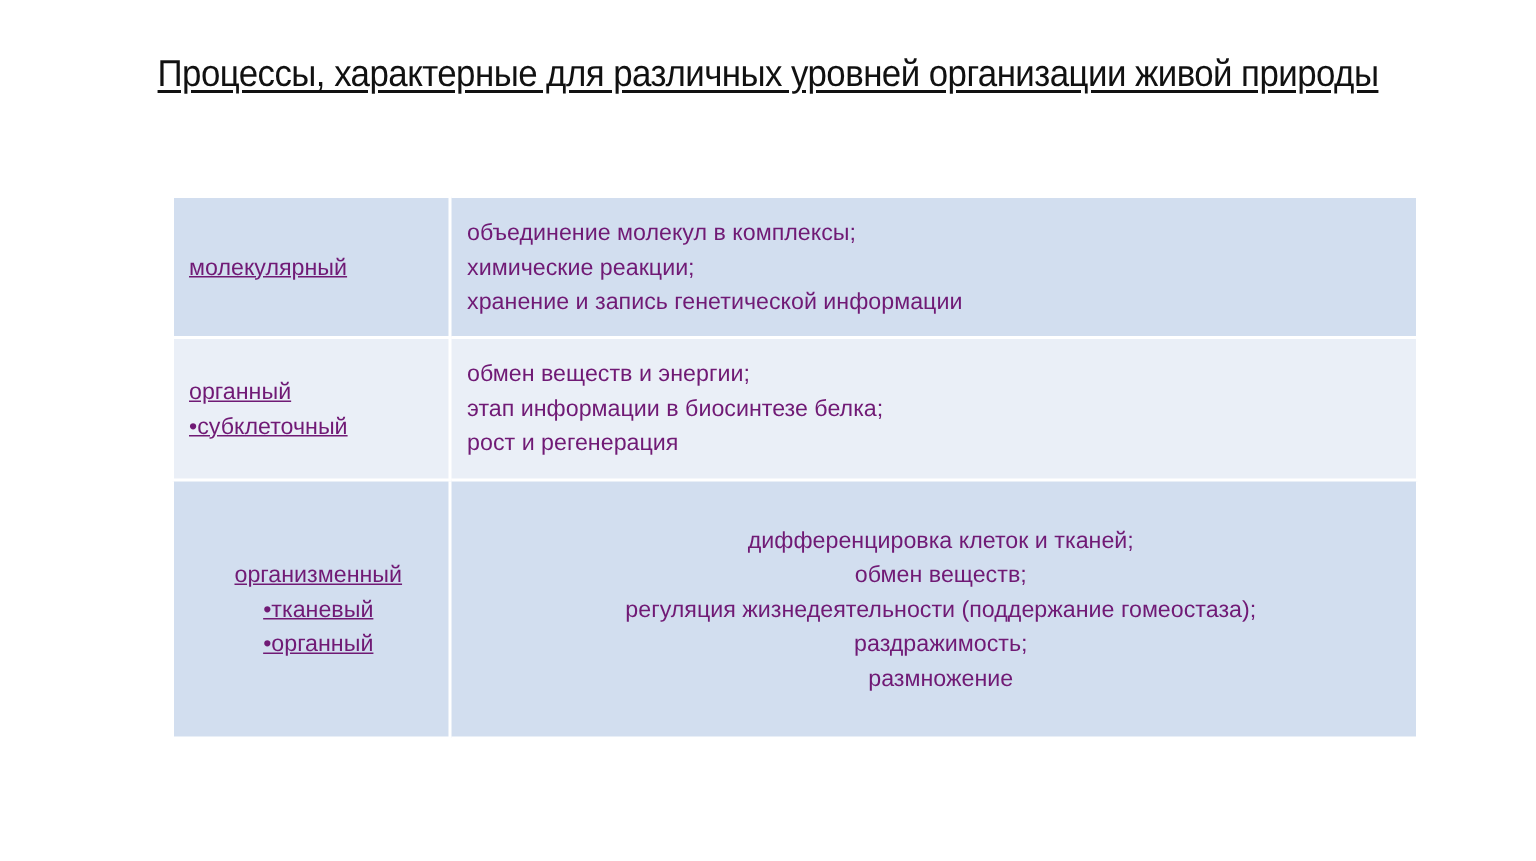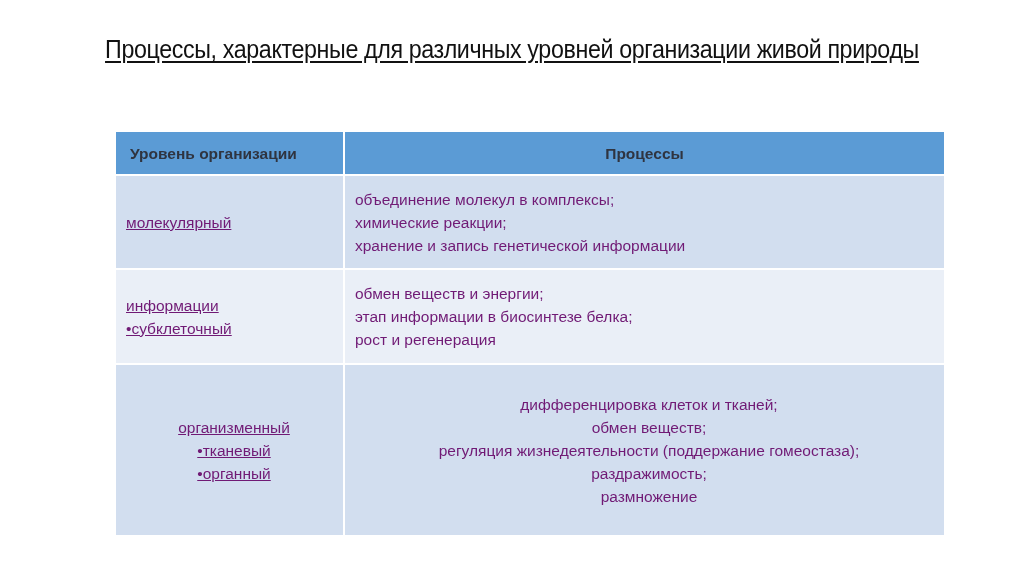--- a/index.html
+++ b/index.html
@@ -24,37 +24,33 @@
   tr.r3 td { height:168px;text-align:center; }
   .line { display:block; }
 </style>
 </head>
 <body>
 
 <div class="title">Процессы, характерные для различных уровней организации живой природы</div>
 
 <table>
   <tbody>
-      <tr>
-    <th class="c1">Уровень организации</th>
-    <th class="c2">Процессы</th>
-  </tr>
   <tr class="odd r1">
     <td class="c1">
       <span class="line">молекулярный</span>
     </td>
     <td class="c2">
       <span class="line">объединение молекул в комплексы;</span>
       <span class="line">химические реакции;</span>
       <span class="line">хранение и запись генетической информации</span>
     </td>
   </tr>
   <tr class="even r2">
     <td class="c1">
-      <span class="line">информации</span>
+      <span class="line">органный</span>
       <span class="line">•субклеточный</span>
     </td>
     <td class="c2">
       <span class="line">обмен веществ и энергии;</span>
       <span class="line">этап информации в биосинтезе белка;</span>
       <span class="line">рост и регенерация</span>
     </td>
   </tr>
   <tr class="odd r3">
     <td class="c1">

